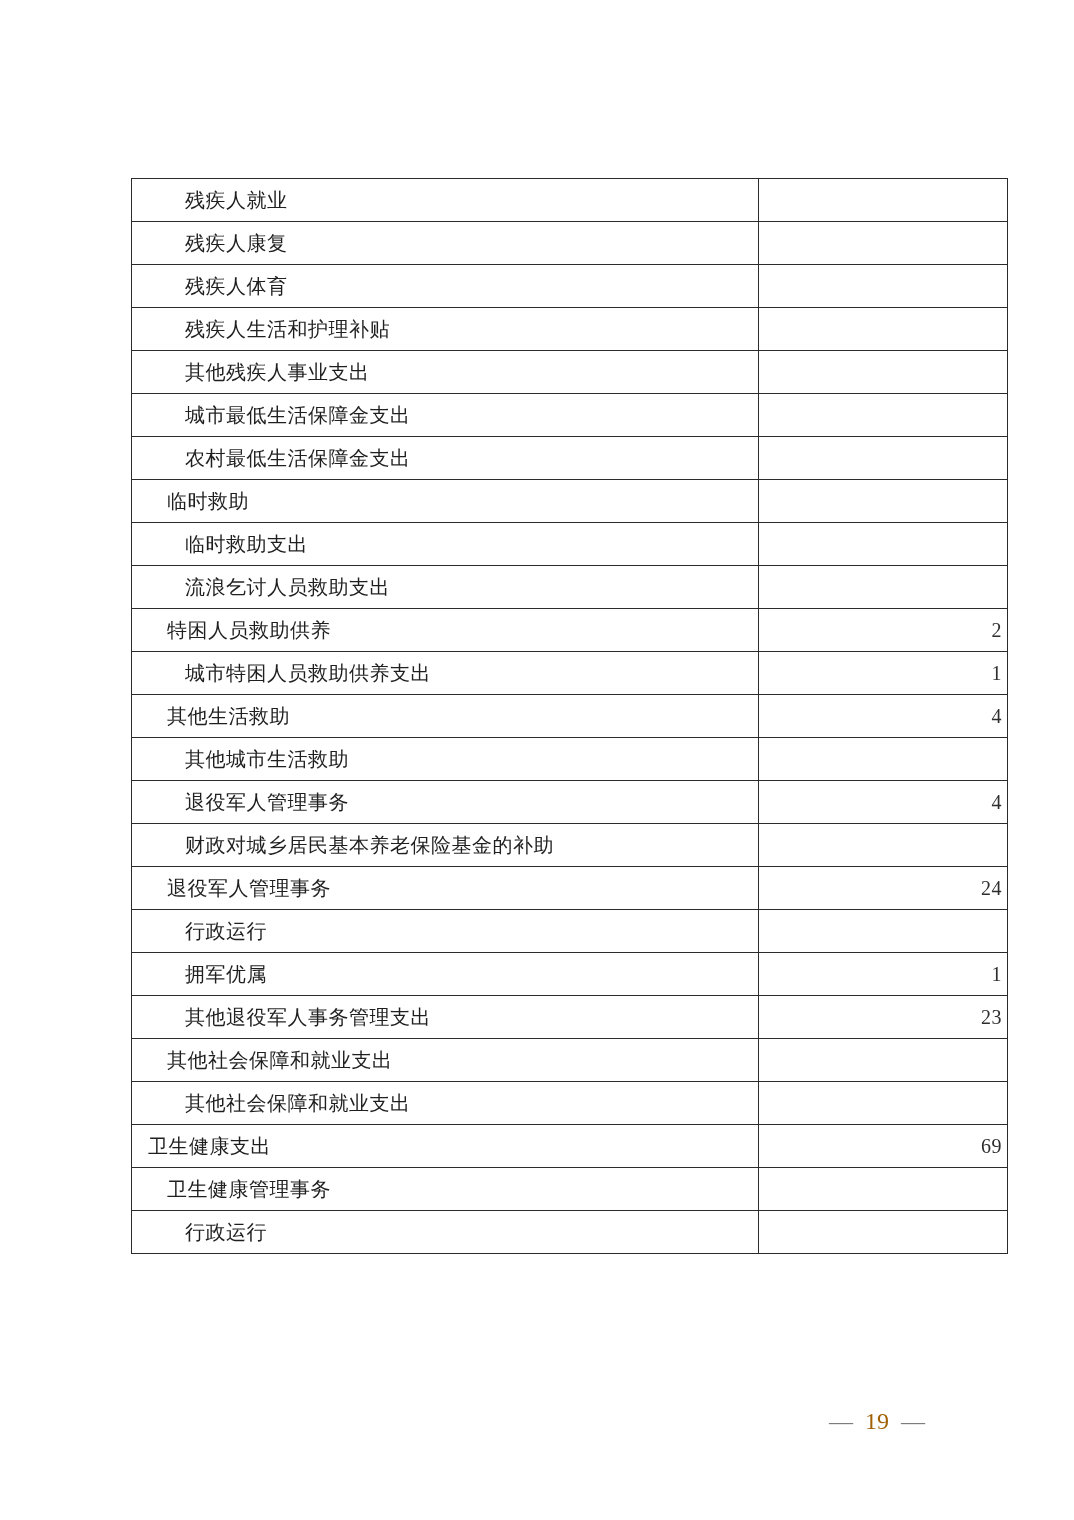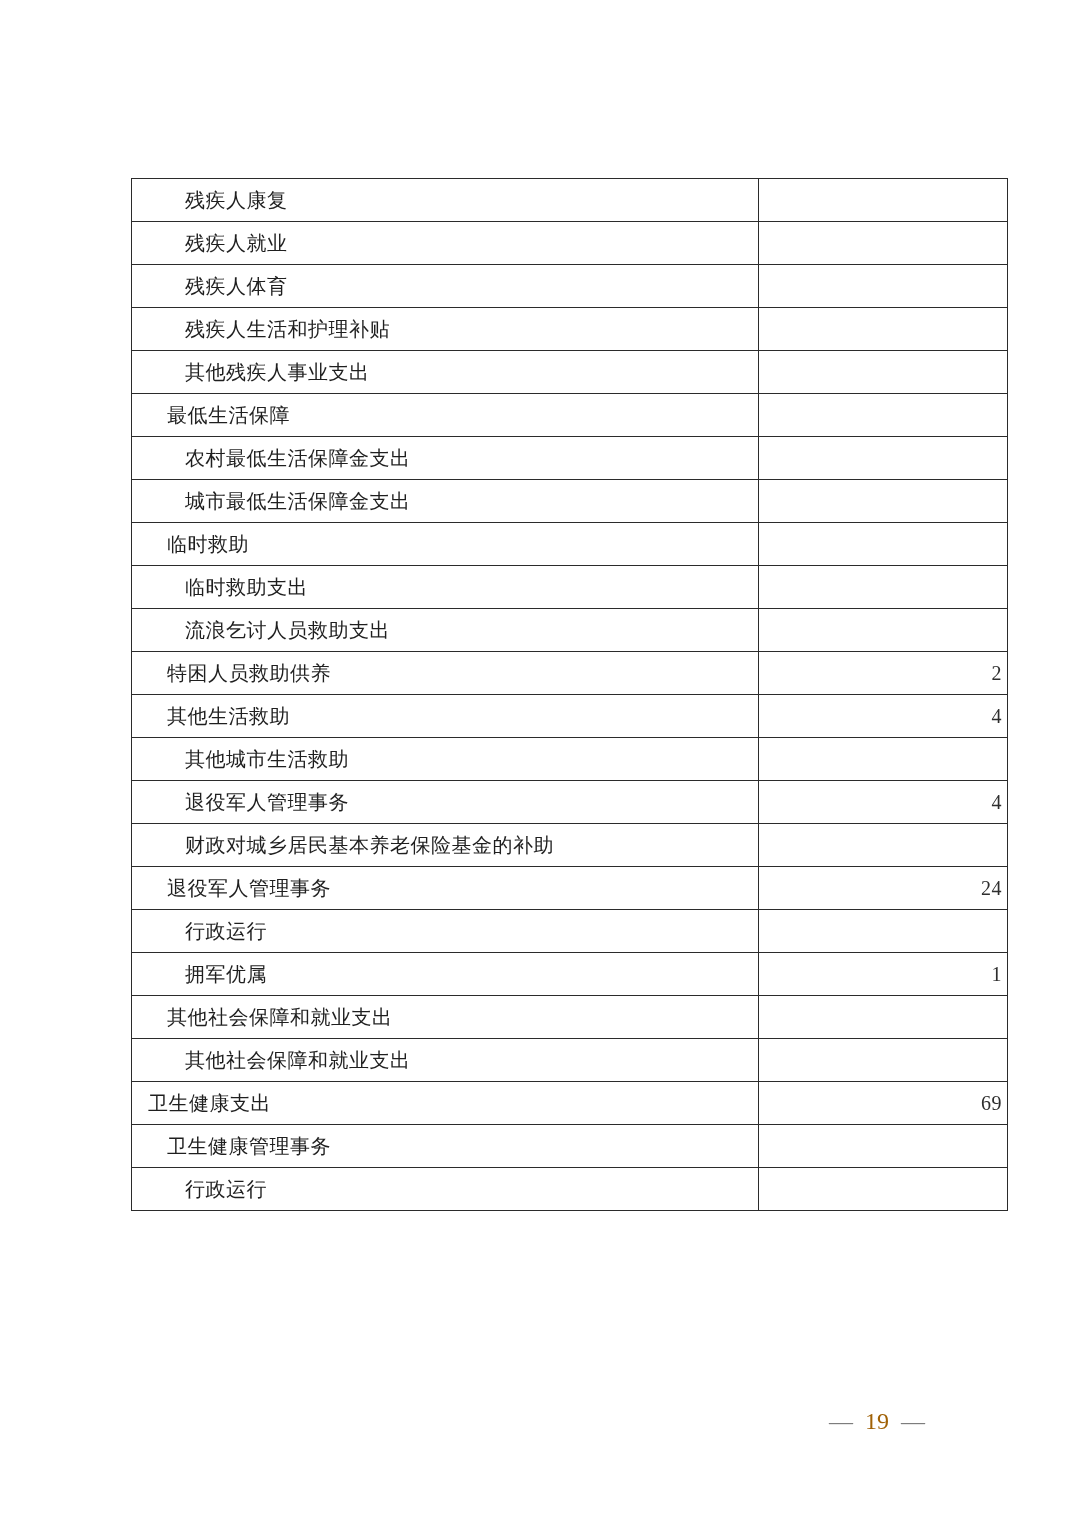--- a/index.html
+++ b/index.html
@@ -58,66 +58,66 @@
   .footer .num { color: #a16207; }
 </style>
 </head>
 <body>
 
 <div class="page">
 
   <table class="budget-table">
     <tbody id="table-body">
         <tr>
-          <td class="label-cell indent-2">残疾人康复</td>
+          <td class="label-cell indent-2">残疾人就业</td>
           <td class="value-cell"></td>
         </tr>
         <tr>
-          <td class="label-cell indent-2">残疾人就业</td>
+          <td class="label-cell indent-2">残疾人康复</td>
           <td class="value-cell"></td>
         </tr>
         <tr>
           <td class="label-cell indent-2">残疾人体育</td>
           <td class="value-cell"></td>
         </tr>
         <tr>
           <td class="label-cell indent-2">残疾人生活和护理补贴</td>
           <td class="value-cell"></td>
         </tr>
         <tr>
           <td class="label-cell indent-2">其他残疾人事业支出</td>
           <td class="value-cell"></td>
         </tr>
         <tr>
-          <td class="label-cell indent-1">最低生活保障</td>
+          <td class="label-cell indent-2">城市最低生活保障金支出</td>
           <td class="value-cell"></td>
         </tr>
         <tr>
           <td class="label-cell indent-2">农村最低生活保障金支出</td>
-          <td class="value-cell"></td>
-        </tr>
-        <tr>
-          <td class="label-cell indent-2">城市最低生活保障金支出</td>
           <td class="value-cell"></td>
         </tr>
         <tr>
           <td class="label-cell indent-1">临时救助</td>
           <td class="value-cell"></td>
         </tr>
         <tr>
           <td class="label-cell indent-2">临时救助支出</td>
           <td class="value-cell"></td>
         </tr>
         <tr>
           <td class="label-cell indent-2">流浪乞讨人员救助支出</td>
           <td class="value-cell"></td>
         </tr>
         <tr>
           <td class="label-cell indent-1">特困人员救助供养</td>
           <td class="value-cell">2</td>
+        </tr>
+        <tr>
+          <td class="label-cell indent-2">城市特困人员救助供养支出</td>
+          <td class="value-cell">1</td>
         </tr>
         <tr>
           <td class="label-cell indent-1">其他生活救助</td>
           <td class="value-cell">4</td>
         </tr>
         <tr>
           <td class="label-cell indent-2">其他城市生活救助</td>
           <td class="value-cell"></td>
         </tr>
         <tr>
@@ -132,20 +132,24 @@
           <td class="label-cell indent-1">退役军人管理事务</td>
           <td class="value-cell">24</td>
         </tr>
         <tr>
           <td class="label-cell indent-2">行政运行</td>
           <td class="value-cell"></td>
         </tr>
         <tr>
           <td class="label-cell indent-2">拥军优属</td>
           <td class="value-cell">1</td>
+        </tr>
+        <tr>
+          <td class="label-cell indent-2">其他退役军人事务管理支出</td>
+          <td class="value-cell">23</td>
         </tr>
         <tr>
           <td class="label-cell indent-1">其他社会保障和就业支出</td>
           <td class="value-cell"></td>
         </tr>
         <tr>
           <td class="label-cell indent-2">其他社会保障和就业支出</td>
           <td class="value-cell"></td>
         </tr>
         <tr>

